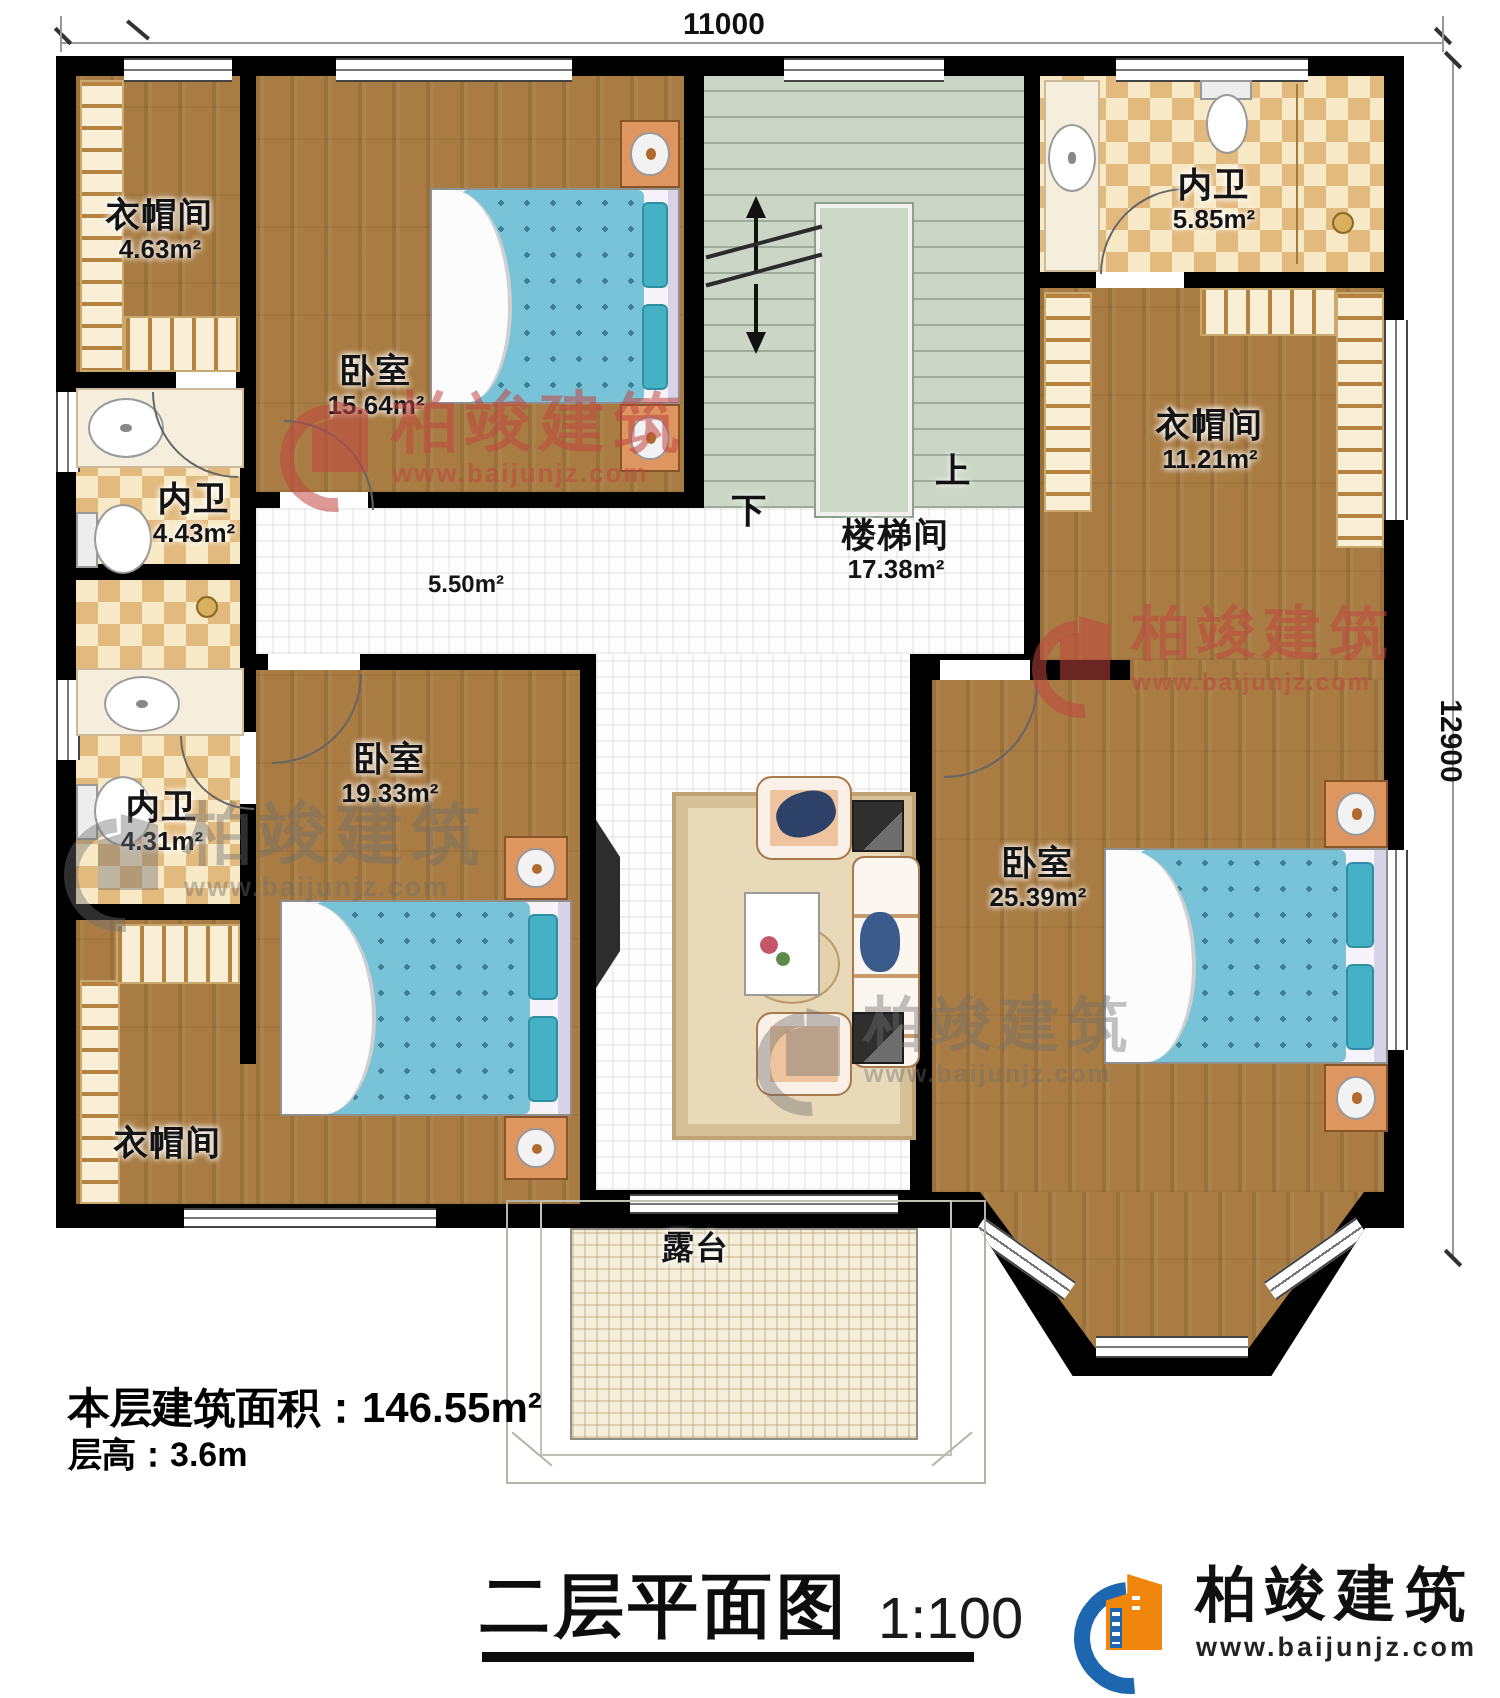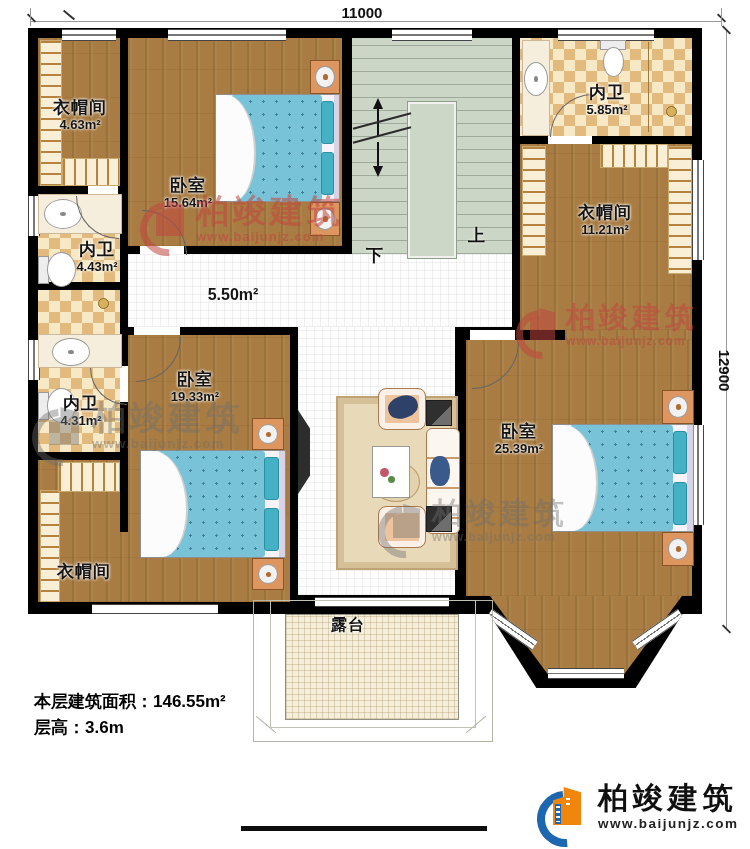--- a/index.html
+++ b/index.html
@@ -209,38 +209,42 @@
   <div class="abs arc ctr" style="left:90px;top:368px;width:36px;height:36px;"></div>
 
   <div class="rlabel" style="left:40px;top:98px;width:80px;">
     <span class="nm">衣帽间</span>
       <span class="ar">4.63m²</span>
     </div>
   <div class="rlabel" style="left:138px;top:176px;width:100px;">
     <span class="nm">卧室</span>
       <span class="ar">15.64m²</span>
     </div>
+  <div class="rlabel" style="left:398px;top:258px;width:100px;">
+    <span class="nm">楼梯间</span>
+      <span class="ar">17.38m²</span>
+    </div>
   <div class="rlabel" style="left:557px;top:83px;width:100px;">
     <span class="nm">内卫</span>
       <span class="ar">5.85m²</span>
     </div>
   <div class="rlabel" style="left:555px;top:203px;width:100px;">
     <span class="nm">衣帽间</span>
       <span class="ar">11.21m²</span>
     </div>
   <div class="rlabel" style="left:55px;top:240px;width:84px;">
     <span class="nm">内卫</span>
       <span class="ar">4.43m²</span>
     </div>
   <div class="rlabel" style="left:41px;top:394px;width:80px;">
     <span class="nm">内卫</span>
       <span class="ar">4.31m²</span>
     </div>
   <div class="rlabel" style="left:203px;top:286px;width:60px;">
-    <span class="ar" style="font-size:16px;">5.50m²</span>
+    <span class="ar" style="font-size:12px;">5.50m²</span>
     </div>
   <div class="rlabel" style="left:145px;top:370px;width:100px;">
     <span class="nm">卧室</span>
       <span class="ar">19.33m²</span>
     </div>
   <div class="rlabel" style="left:469px;top:422px;width:100px;">
     <span class="nm">卧室</span>
       <span class="ar">25.39m²</span>
     </div>
   <div class="rlabel" style="left:44px;top:562px;width:80px;">
@@ -300,23 +304,27 @@
     <div class="wm-logo" style="width:56px;height:56px;">
       <div class="wm-cres" style="left:2px;top:8px;width:38px;height:38px;"></div>
       <div class="wm-bld" style="left:17px;top:6px;width:27px;height:34px;"></div>
     </div>
     <div>
         <div class="wm-name" style="font-size:30px;">柏竣建筑</div>
          <div class="wm-url" style="font-size:12.5px;">www.baijunjz.com</div>
       </div>
   </div>
 
-  <div class="t" style="left:34px;top:690px;font-size:17px;font-weight:600;color:#000;text-align:right;">本层建筑面积：146.55m²</div>
+  <div class="t" style="left:34px;top:690px;font-size:21px;font-weight:600;color:#000;text-align:right;">本层建筑面积：146.55m²</div>
   <div class="t" style="left:34px;top:716px;font-size:17px;font-weight:600;color:#000;">层高：3.6m</div>
 
+  <div class="t" style="left:240px;top:780px;display:flex;align-items:flex-end;gap:14px;">
+    <span style="font-size:35px;font-weight:700;letter-spacing:2px;color:#0d0d0d;">二层平面图</span>
+    <span style="font-size:29px;font-weight:400;color:#1a1a1a;">1:100</span>
+  </div>
   <div class="t" style="left:241px;top:826px;width:246px;height:5px;background:#0d0d0d;"></div>
 
   <div class="t" style="left:536px;top:782px;display:flex;gap:8px;">
     <div style="position:relative;width:54px;height:54px;flex:none;">
       <div style="position:absolute;left:1px;top:9px;width:40px;height:40px;border:8px solid #1d66b0;border-radius:50%;border-top-color:transparent;border-right-color:transparent;transform:rotate(40deg);"></div>
       <div style="position:absolute;left:17px;top:5px;width:28px;height:38px;background:#f0860c;clip-path:polygon(0 100%,0 35%,38% 26%,38% 0,100% 14%,100% 100%);"></div>
       <div style="position:absolute;left:19px;top:22px;width:6px;height:20px;background:#1d66b0;"></div>
       <div style="position:absolute;left:20px;top:24px;width:4px;height:16px;background-image:repeating-linear-gradient(180deg,#fff 0 2px,transparent 2px 5px);"></div>
       <div style="position:absolute;left:30px;top:16px;width:4px;height:10px;background-image:repeating-linear-gradient(180deg,#fff 0 2px,transparent 2px 5px);"></div>
     </div>

